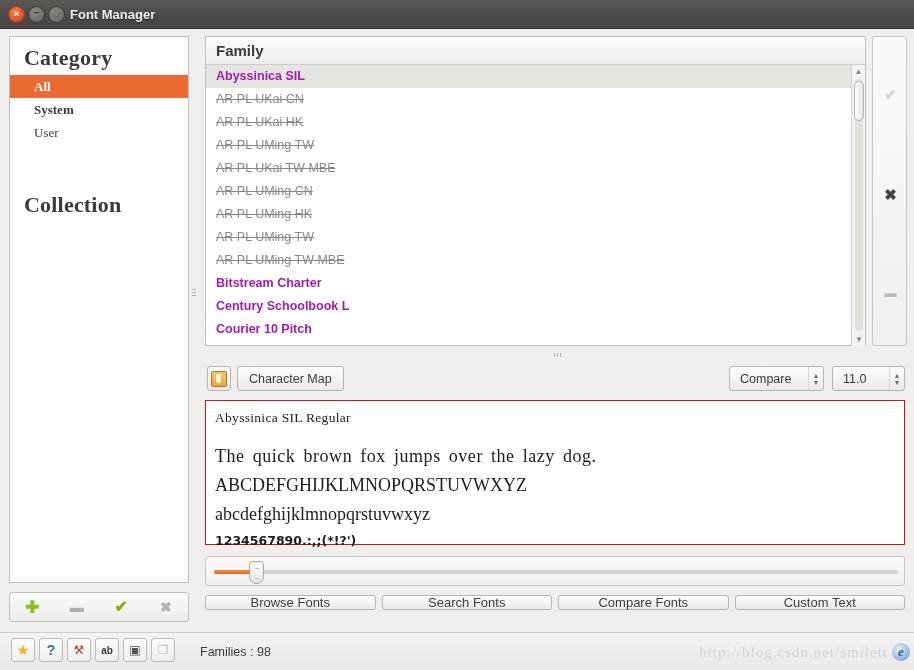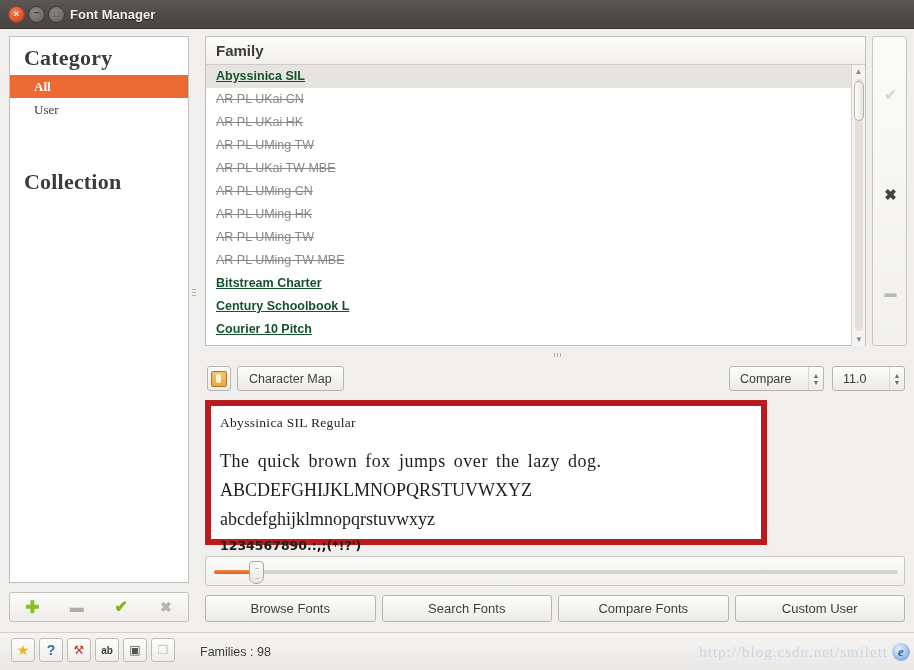--- a/index.html
+++ b/index.html
@@ -101,21 +101,21 @@
   .family-head {
     height: 28px; line-height: 28px; padding-left: 10px;
     font-size: 15px; font-weight: bold; color: #3c3b37;
     background: linear-gradient(to bottom,#fcfcfb,#f0efed);
     border-bottom: 1px solid #cfccc8;
     box-sizing: border-box;
   }
   .family-list { position: relative; height: 280px; overflow: hidden; }
   .frow {
     height: 23px; line-height: 23px; padding-left: 10px;
-    font-size: 12.5px; color: #14532d; box-sizing: border-box; text-decoration: underline;
+    font-size: 12.5px; color: #a21caf; box-sizing: border-box;
   }
   .frow.enabled { font-weight: bold; }
   .frow.disabled { color: #8b8884; text-decoration: line-through; }
   .frow.sel { background: #e6e4e1; font-weight: bold; }
 
   
   .fscroll {
     position: absolute; right: 0; top: 28px; width: 14px; height: 281px;
     background: #f4f3f1; border-left: 1px solid #d6d3cf; box-sizing: border-box;
   }
@@ -189,22 +189,22 @@
   .spin.style .val { width: 60px; }
   .spin.size .val { width: 38px; text-align: left; }
   .spin .arrows {
     width: 14px; height: 100%;
     display: flex; flex-direction: column; align-items: center; justify-content: center;
     border-left: 1px solid #d9d6d2; color: #6f6c69; line-height: 7px; font-size: 7px;
   }
 
   
   .preview {
-    position: absolute; left: 205px; top: 400px; width: 562px; height: 145px;
-    background: #ffffff; border: 6px solid #b91c1c; box-sizing: border-box;
+    position: absolute; left: 205px; top: 400px; width: 700px; height: 145px;
+    background: #ffffff; border: 1px solid #b91c1c; box-sizing: border-box;
     padding: 9px 0 0 9px;
     font-family: "Liberation Serif", serif;
     color: #1d1d1b;
   }
   .pv-title { font-size: 13.5px; margin-bottom: 20px; letter-spacing: .3px; }
   .pv-line { font-size: 18px; margin-bottom: 8px; }
   .pv-line.pangram { letter-spacing: .55px; word-spacing: 3px; }
   .pv-line.nums { font-family: "DejaVu Sans", sans-serif; font-size: 12.5px; font-weight: bold; }
 
   
@@ -230,21 +230,21 @@
   .slider-thumb::after {
     content: ""; position: absolute; left: 5px; top: 6px; width: 4px; height: 9px;
     border-top: 1px solid #c6c3bf; border-bottom: 1px solid #c6c3bf;
   }
 
   
   .bottom-btns {
     position: absolute; left: 205px; top: 595px; width: 700px; height: 27px;
     display: flex; gap: 6px;
   }
-  .bottom-btns .btn { flex: 1; height: 27px; font-size: 13px; }
+  .bottom-btns .btn { flex: 1; height: 15px; font-size: 13px; }
 
   
   .statusbar {
     position: absolute; left: 0; top: 632px; width: 914px; height: 38px;
     background: linear-gradient(to bottom,#f4f3f1,#e9e8e6);
     border-top: 1px solid #d2cfcb;
     box-sizing: border-box;
   }
   .status-icons { position: absolute; left: 11px; top: 5px; display: flex; gap: 4px; }
   .sicon {
@@ -294,20 +294,21 @@
       <div class="wbtn max">
           <span class="glyph">□</span>
         </div>
     </div>
     <div class="win-title">Font Manager</div>
   </div>
 
   <div class="sidebar">
     <div class="side-head">Category</div>
     <div class="side-item sel"><span>All</span></div>
+    <div class="side-item bold"><span>System</span></div>
     <div class="side-item"><span>User</span></div>
     <div class="side-gap"></div>
     <div class="side-head">Collection</div>
   </div>
 
   <div class="splitter-v">
     <i></i>
       <i></i>
       <i></i>
   </div>
@@ -396,21 +397,21 @@
   <div class="slider-box">
     <div class="slider-track"></div>
     <div class="slider-fill"></div>
     <div class="slider-thumb"></div>
   </div>
 
   <div class="bottom-btns">
     <div class="btn">Browse Fonts</div>
     <div class="btn">Search Fonts</div>
     <div class="btn">Compare Fonts</div>
-    <div class="btn">Custom User</div>
+    <div class="btn">Custom Text</div>
   </div>
 
   <div class="statusbar">
     <div class="status-icons">
       <div class="sicon star">
           <span>★</span>
         </div>
       <div class="sicon help">
           <span>?</span>
         </div>

